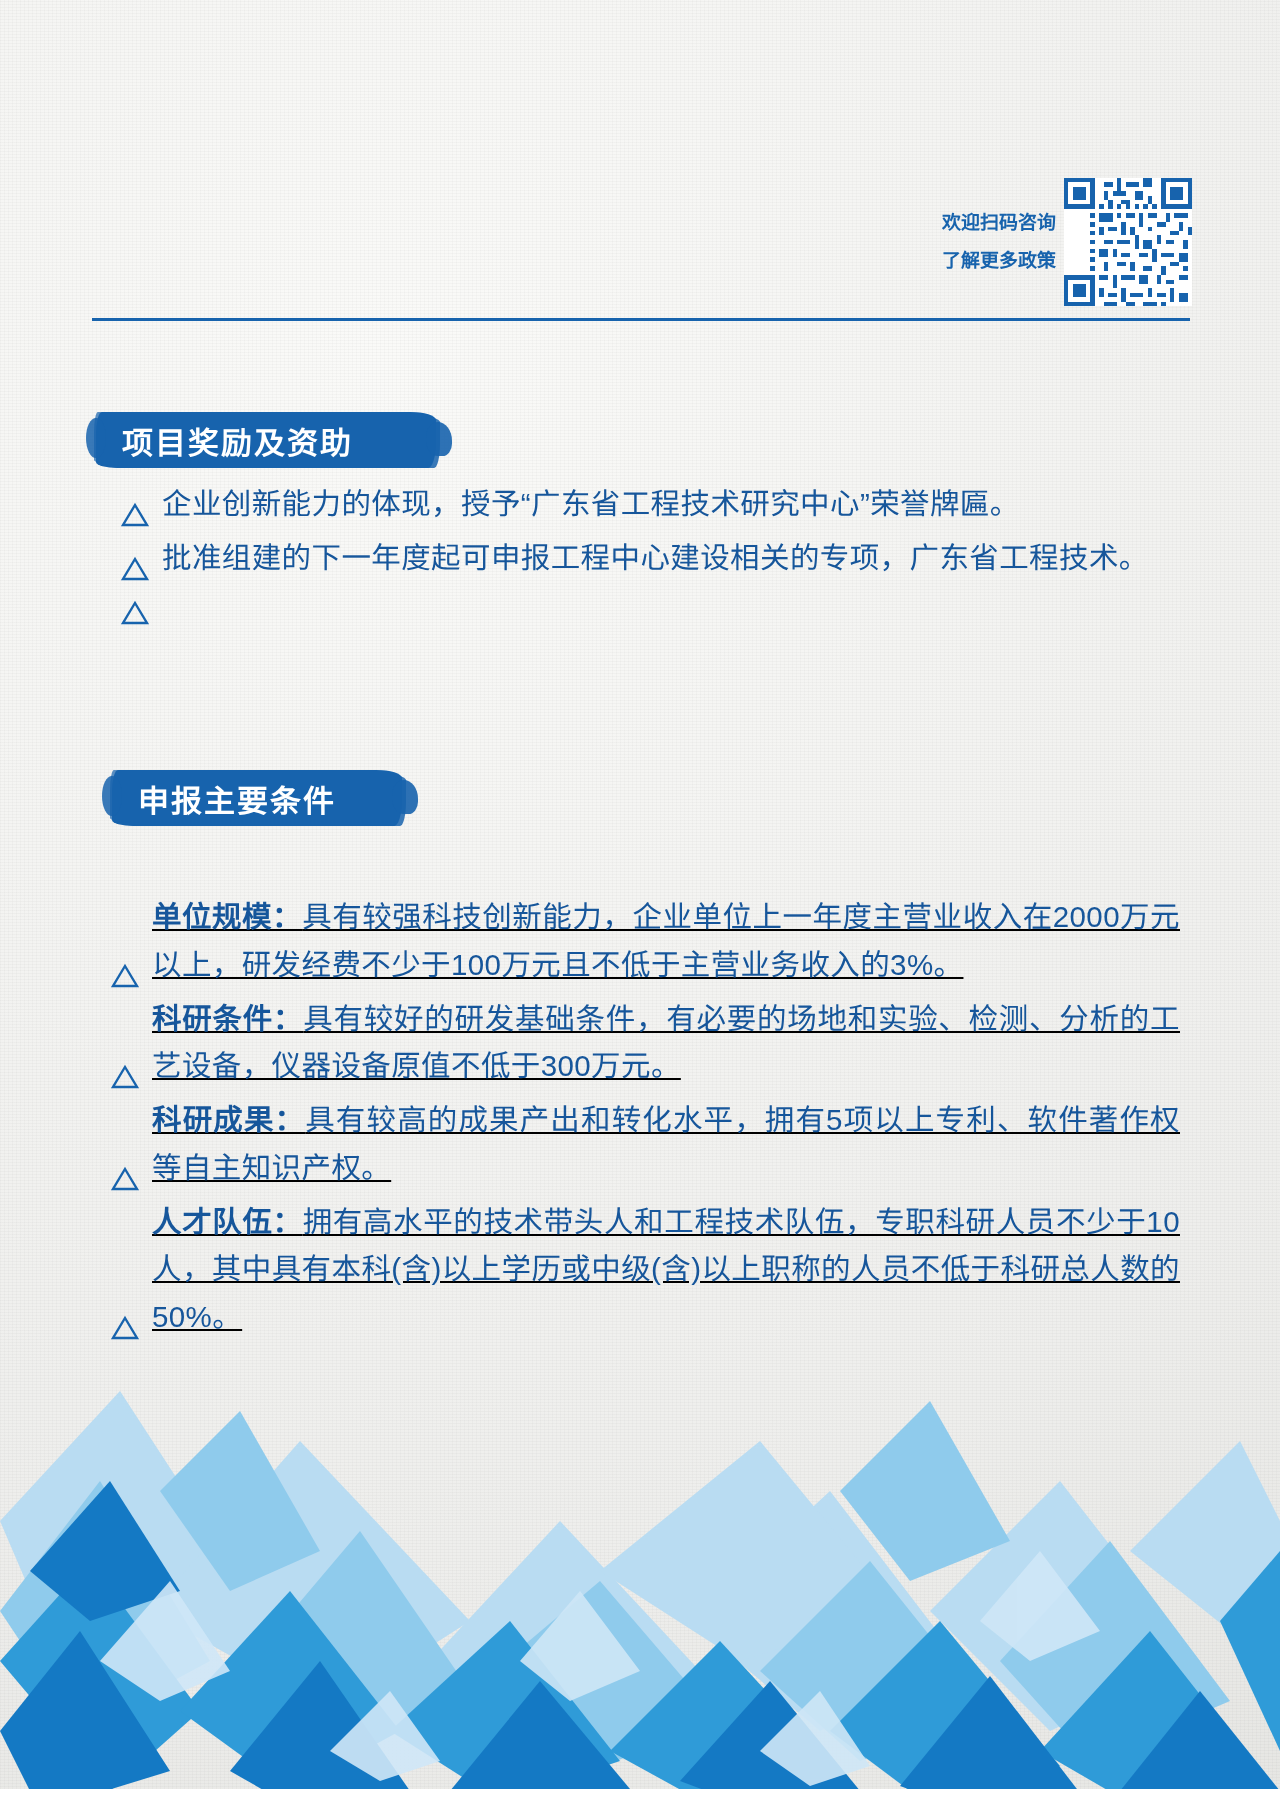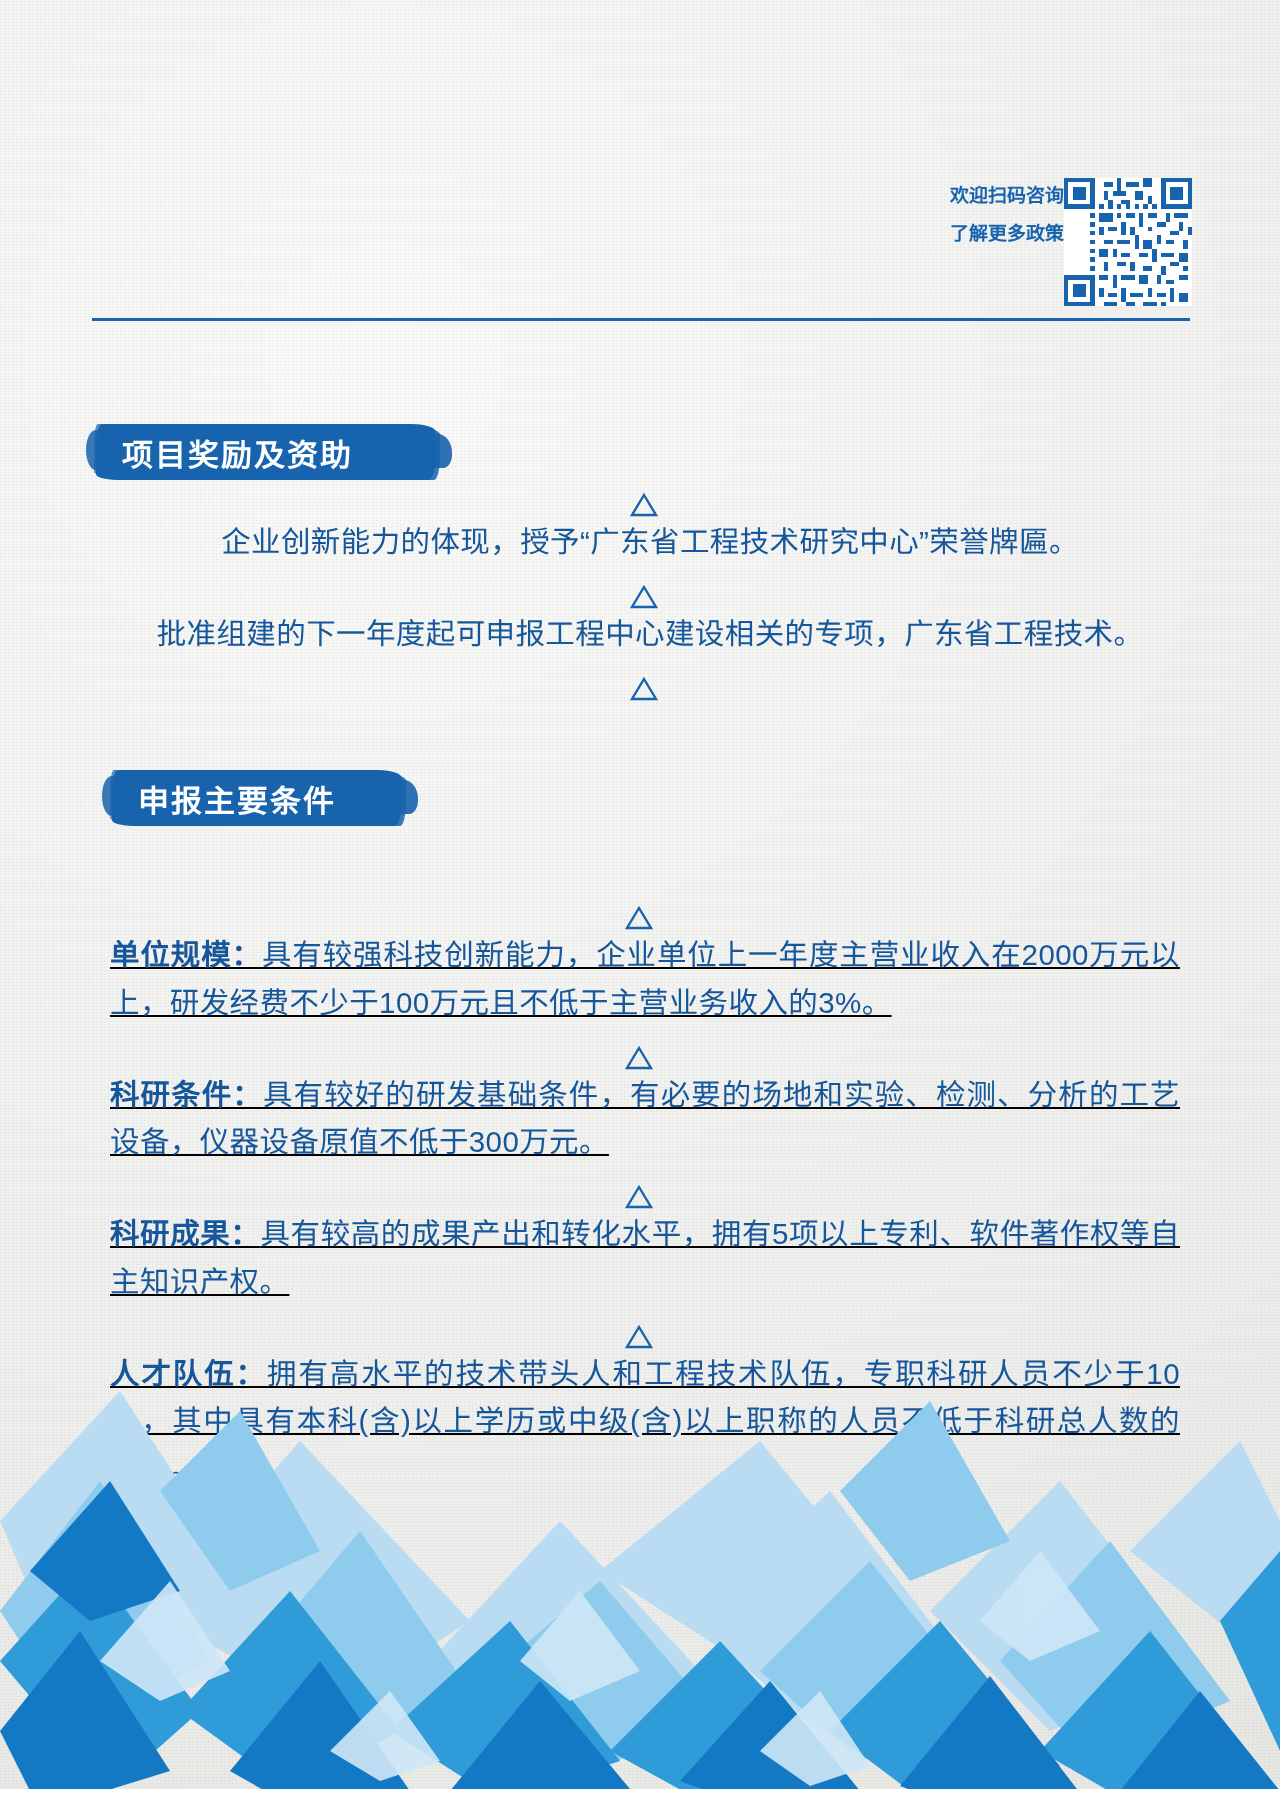--- a/index.html
+++ b/index.html
@@ -46,22 +46,22 @@
     color: #1763ad;
     text-shadow: 3px 3px 0 rgba(120,160,200,0.35);
     white-space: nowrap;
   }
 
   .qr-area {
     position: absolute;
     right: 0;
     top: 100px;
     display: flex;
-    gap: 0;
-    font-family: Liberation Mono, monospace;
+    align-items: center;
+    gap: 8px;
   }
   .qr-caption {
     text-align: right;
     color: #1763ad;
     font-size: 19px;
     line-height: 2.0;
     font-weight: bold;
     white-space: nowrap;
   }
   .qr-code {
@@ -132,23 +132,22 @@
     white-space: nowrap;
   }
 
   
   .list {
     position: absolute;
     width: 1080px;
   }
   .item {
     display: flex;
-    align-items: center;
+    align-items: flex-end;
     margin-bottom: 6px;
-    flex-direction: column;
   }
   .tri-icon {
     flex: 0 0 auto;
     width: 30px;
     margin-top: 12px;
     margin-right: 12px;
   }
   .item-text {
     color: #16569b;
     font-size: 29.5px;
@@ -298,21 +297,21 @@
             <rect x="18" y="28" width="3" height="1"></rect>
               <rect x="22" y="28" width="1" height="1"></rect>
           </g>
         </svg>
       </div>
     </div>
   </div>
 
   <div class="header-rule"></div>
 
-  <div class="section-heading" style="left:96px; top:424px;text-align:right;">
+  <div class="section-heading" style="left:96px; top:412px;text-align:right;">
     <div class="brush" style="width:340px;"></div>
     <div class="label">项目奖励及资助</div>
   </div>
 
   <div class="list" style="left:120px; top:480px; width:1060px;">
     <div class="item">
       <svg class="tri-icon" viewBox="0 0 30 26">
         <polygon points="15,3 27,23 3,23" fill="none" stroke="#1763ad" stroke-width="2.4"></polygon>
       </svg>
       <div class="item-text">企业创新能力的体现，授予“广东省工程技术研究中心”荣誉牌匾。</div>

